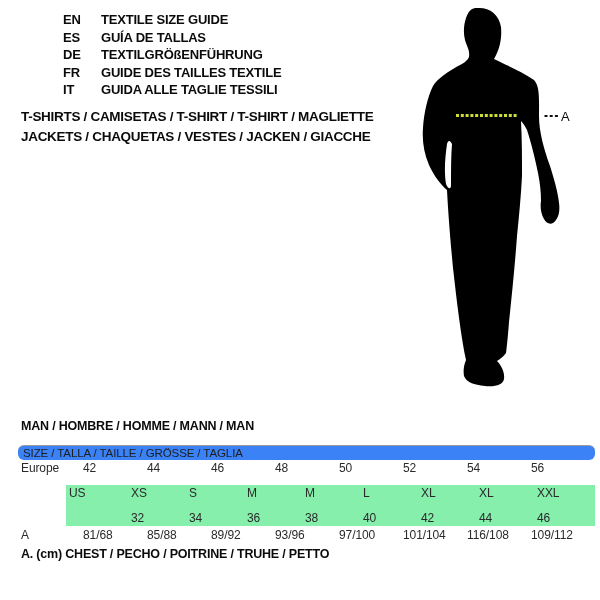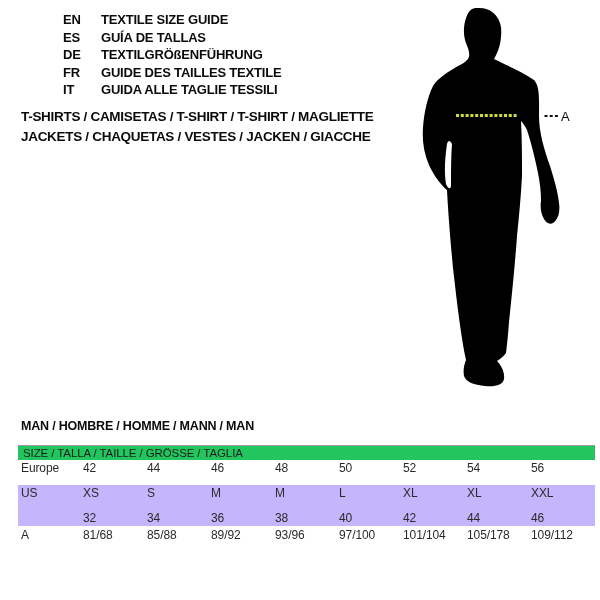--- a/index.html
+++ b/index.html
@@ -13,23 +13,23 @@
   .lang-code{width:38px;flex:0 0 38px;}
   
   .garments{position:absolute;left:21px;top:107px;font-weight:700;font-size:13.5px;line-height:20px;letter-spacing:-0.3px;}
   
   .fig-svg{position:absolute;left:0;top:0;width:600px;height:600px;}
   .measure-label{position:absolute;left:561px;top:109px;font-size:13px;font-weight:400;letter-spacing:0;}
   
   .section-title{position:absolute;left:21px;top:419px;font-weight:700;font-size:12.5px;letter-spacing:-0.2px;}
   
   .size-table{position:absolute;left:18px;top:445px;width:577px;font-size:12px;color:#2a2a2a;letter-spacing:-0.1px;}
-  .t-header{background:#22c55e;border-top:1px solid #9b9b9b;height:15px;line-height:15px;padding-left:5px;font-size:11.5px;color:#1d1d1d;box-sizing:border-box;}
+  .t-header{background:#3b82f6;border-top:1px solid #9b9b9b;height:15px;line-height:15px;padding-left:5px;font-size:11.5px;color:#1d1d1d;box-sizing:border-box;border-radius:6px;}
   .t-row{display:flex;height:25px;line-height:17px;}
-  .t-row.shaded{background:#c4b5fd;}
+  .t-row.shaded{background:#86efac;margin-left:48px;}
   .t-row.short{height:16px;line-height:16px;}
   .t-row.tall{height:18px;line-height:18px;}
   .t-label{width:65px;flex:0 0 65px;padding-left:3px;box-sizing:border-box;text-align:left;}
   .t-cell{flex:1;}
   
   .footnote{position:absolute;left:21px;top:547px;font-weight:700;font-size:12.5px;letter-spacing:-0.2px;}
 </style>
 </head>
 <body>
 
@@ -130,19 +130,20 @@
     </div>
 
     <div class="t-row tall">
       <span class="t-label">A</span>
       <span class="t-cell">81/68</span>
       <span class="t-cell">85/88</span>
       <span class="t-cell">89/92</span>
       <span class="t-cell">93/96</span>
       <span class="t-cell">97/100</span>
       <span class="t-cell">101/104</span>
-      <span class="t-cell">105/178</span>
+      <span class="t-cell">116/108</span>
       <span class="t-cell">109/112</span>
     </div>
   </div>
 
+  <div class="footnote">A. (cm) CHEST / PECHO / POITRINE / TRUHE / PETTO</div>
 
 </div>
 
 </body></html>

